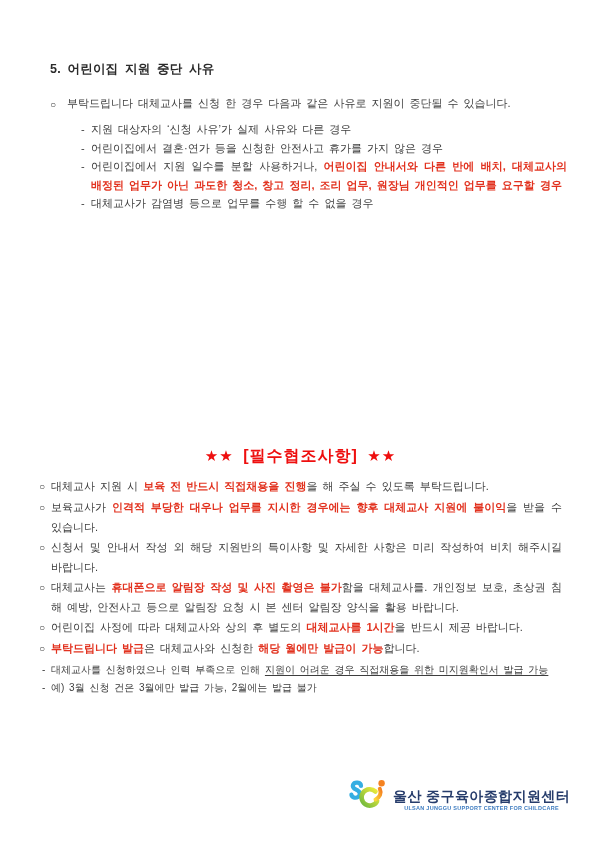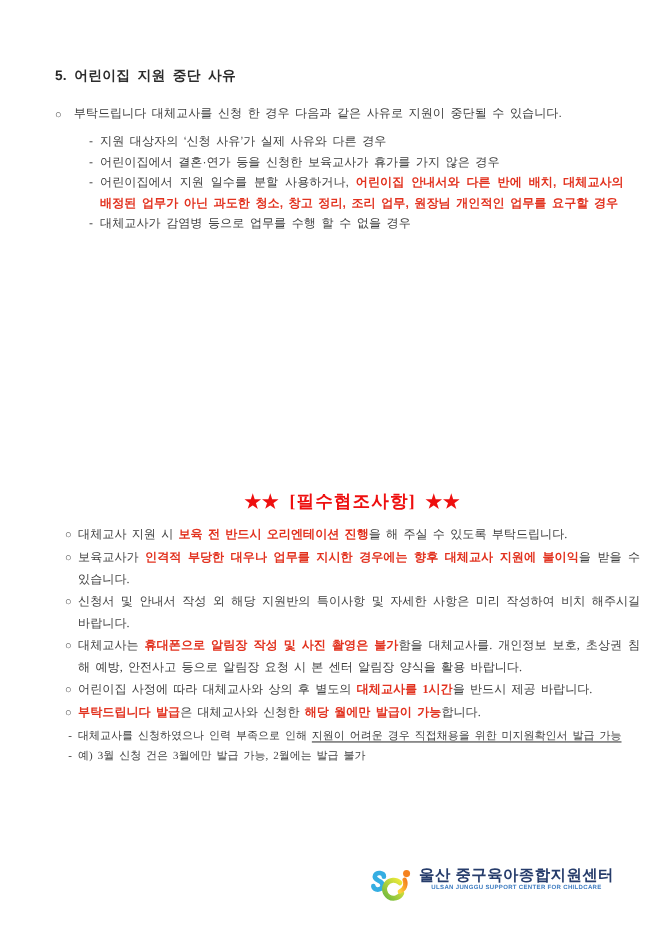--- a/index.html
+++ b/index.html
@@ -29,41 +29,41 @@
   .line .txt{flex:1 1 auto;text-align:justify;word-spacing:2px;}
 
   .section5 .intro{margin-top:16px;}
   .section5 .intro .line{font-size:11px;line-height:19px;}
   .section5 .intro .marker{width:17px;font-size:10px;padding-top:1px;}
   .section5 .dash-items{margin-top:6px;margin-left:31px;}
   .section5 .dash-items .line{font-size:11px;line-height:18.6px;}
   .section5 .dash-items .marker{width:10px;}
 
   
-  .notice{position:absolute;left:59px;top:446px;width:523px;font-family:Liberation Serif, serif;}
+  .notice{position:absolute;left:39px;top:446px;width:523px;}
   .notice-heading{
     text-align:center;color:var(--heading-red);font-weight:bold;
     font-size:16px;letter-spacing:1px;word-spacing:4px;margin-bottom:9px;
   }
   .notice-heading .stars{font-size:15px;}
   .notice-items .line{font-size:11px;line-height:20px;}
   .notice-items .marker{width:12px;font-size:10px;padding-top:1px;}
   .sub-items{margin-top:2px;margin-left:3px;}
   .sub-items .line{font-size:10px;line-height:18px;}
   .sub-items .marker{width:9px;}
 
   
   .b{font-weight:normal;}
   .rb{font-weight:bold;color:var(--red);}
   .u{text-decoration:underline;text-underline-offset:2px;}
 
   
   .logo{
-    position:absolute;left:336px;top:776px;
-    display:flex;align-items:flex-start;gap:5px;margin-top:11px;
+    position:absolute;left:348px;top:776px;
+    display:flex;align-items:flex-end;gap:5px;
   }
   .logo svg{display:block;}
   .logo-korean{
     font-size:14px;font-weight:bold;color:var(--logo-navy);
     letter-spacing:.4px;white-space:nowrap;line-height:16px;
   }
   .logo-english{
     font-size:5.5px;font-weight:bold;color:var(--logo-blue-text);
     letter-spacing:.28px;white-space:nowrap;margin-top:1px;text-align:center;
   }
@@ -81,21 +81,21 @@
           <div class="txt"><span>부탁드립니다 대체교사를 신청 한 경우 다음과 같은 사유로 지원이 중단될 수 있습니다.</span></div>
         </div>
       </div>
     <div class="dash-items">
         <div class="line">
           <span class="marker">-</span>
           <div class="txt"><span class="b">지원 대상자의 ‘신청 사유’가 실제 사유와 다른 경우</span></div>
         </div>
         <div class="line">
           <span class="marker">-</span>
-          <div class="txt"><span>어린이집에서 결혼·연가 등을 신청한 보육교사가 휴가를 가지 않은 경우</span></div>
+          <div class="txt"><span>어린이집에서 결혼·연가 등을 신청한 안전사고 휴가를 가지 않은 경우</span></div>
         </div>
         <div class="line">
           <span class="marker">-</span>
           <div class="txt"><span>어린이집에서 </span><span class="b">지원 일수를 분할 사용</span><span>하거나, </span><span class="rb">어린이집 안내서와 다른 반에 배치, 대체교사의 배정된 업무가 아닌 과도한 청소, 창고 정리, 조리 업무, 원장님 개인적인 업무를 요구할 경우</span></div>
         </div>
         <div class="line">
           <span class="marker">-</span>
           <div class="txt"><span>대체교사가 감염병 등으로 업무를 수행 할 수 없을 경우</span></div>
         </div>
       </div>
@@ -103,21 +103,21 @@
 
   <section class="notice">
     <div class="notice-heading">
       <span class="stars">★★</span>
       <span>[필수협조사항]</span>
       <span class="stars">★★</span>
     </div>
     <div class="notice-items">
         <div class="line">
           <span class="marker">○</span>
-          <div class="txt"><span>대체교사 지원 시 </span><span class="rb">보육 전 반드시 오리엔테이션 진행</span><span>을 해 주실 수 있도록 부탁드립니다.</span></div>
+          <div class="txt"><span>대체교사 지원 시 </span><span class="rb">보육 전 반드시 직접채용을 진행</span><span>을 해 주실 수 있도록 부탁드립니다.</span></div>
         </div>
         <div class="line">
           <span class="marker">○</span>
           <div class="txt"><span>보육교사가 </span><span class="rb">인격적 부당한 대우나 업무를 지시한 경우에는 향후 대체교사 지원에 불이익</span><span>을 받을 수 있습니다.</span></div>
         </div>
         <div class="line">
           <span class="marker">○</span>
           <div class="txt"><span>신청서 및 안내서 작성 외 해당 지원반의 특이사항 및 자세한 사항은 미리 작성하여 비치 해주시길 바랍니다.</span></div>
         </div>
         <div class="line">

